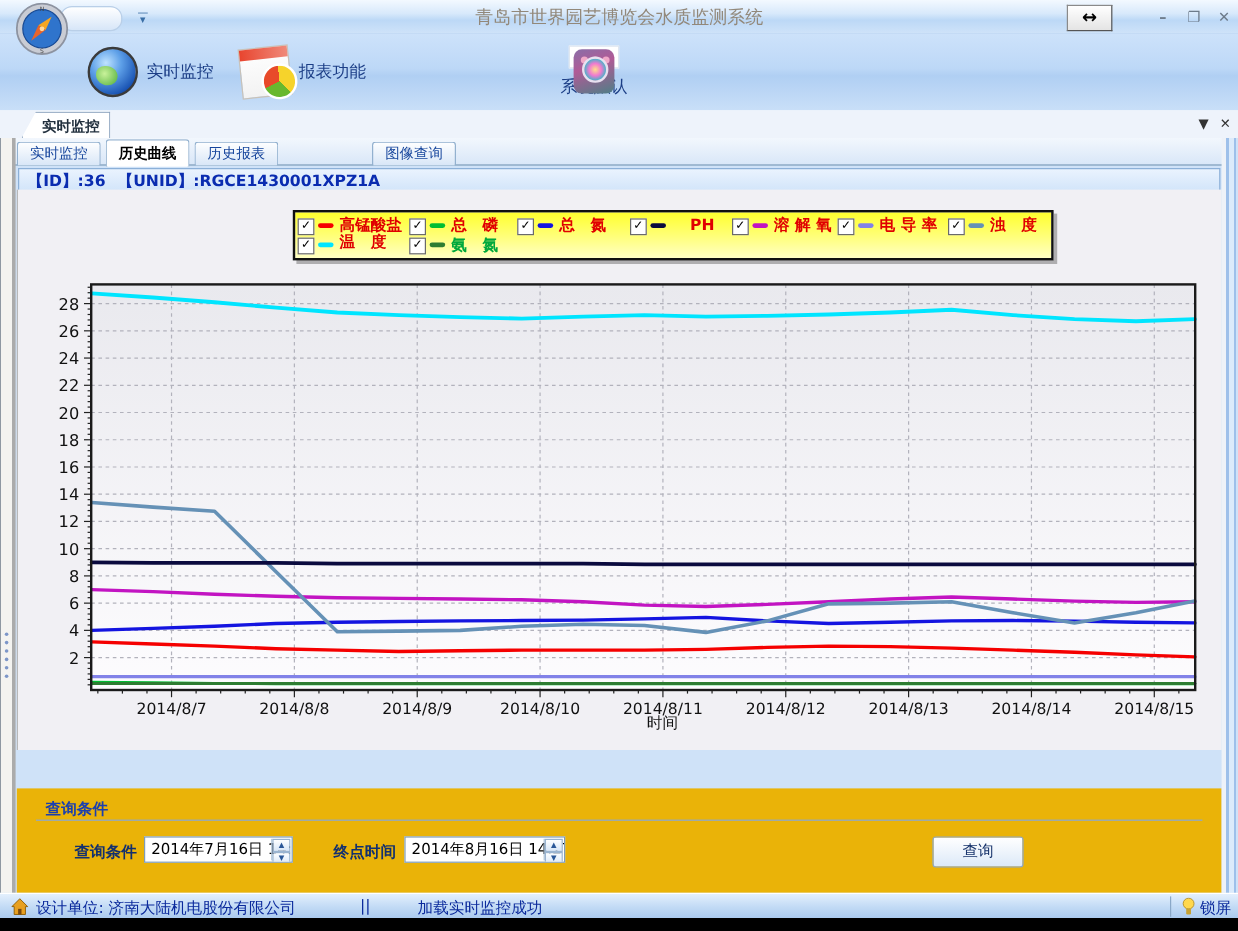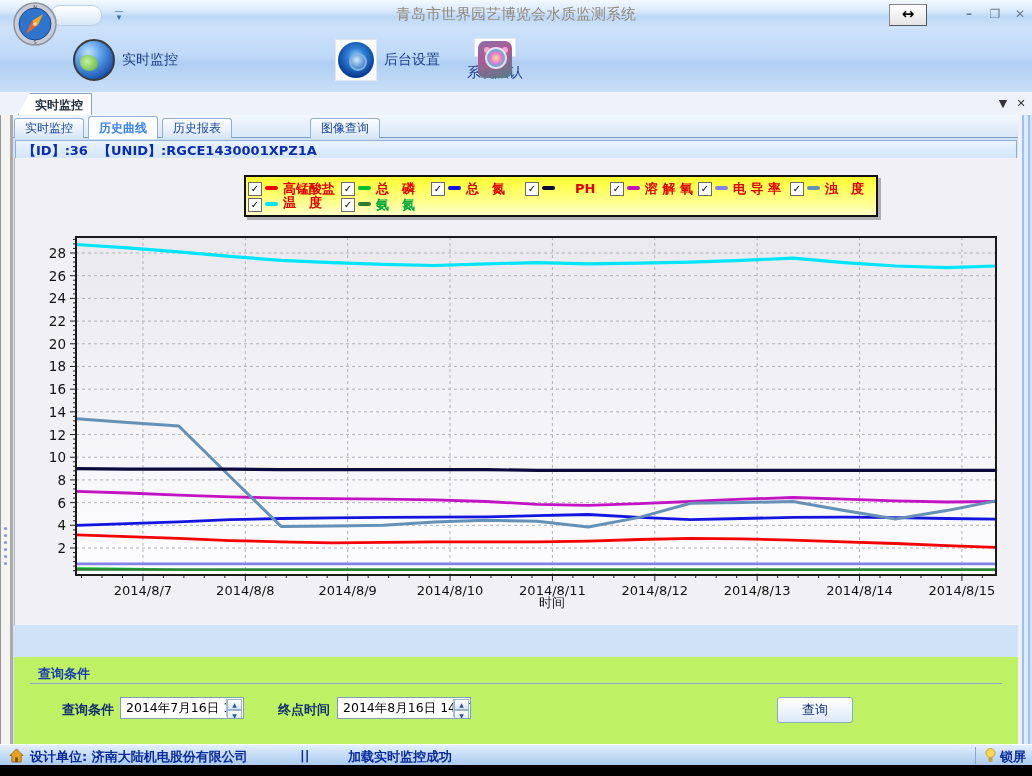--- a/index.html
+++ b/index.html
@@ -59,21 +59,21 @@
     clip-path:polygon(12px 0,100% 0,100% 100%,0 100%);
     font-size:12px;font-weight:bold;color:#22303e;text-align:center;line-height:22px;padding-left:8px;box-sizing:border-box;}
   .dtab-btn{top:4px;width:16px;height:16px;color:#333;text-align:center;font-size:11px;line-height:16px;font-weight:bold;}
 
   
   #subtab-row{left:0;top:115px;width:1032px;height:23px;
     background:linear-gradient(180deg,#f2f7fd,#d9e7f8);border-bottom:1px solid #7f9db9;box-sizing:border-box;}
   .subtab{position:absolute;top:3px;height:19px;padding:0 10px;font-size:12px;color:#16459c;
     background:linear-gradient(180deg,#fdfeff,#d8e6f7);border:1px solid #93b1cf;border-bottom:none;
     border-radius:3px 3px 0 0;line-height:19px;}
-  .subtab.active{top:1px;height:22px;background:#ffffff;font-weight:bold;color:#3b82f6;line-height:22px;z-index:5;}
+  .subtab.active{top:1px;height:22px;background:#ffffff;font-weight:bold;color:#000000;line-height:22px;z-index:5;}
 
   
   #infobar{left:15px;top:140px;width:1002px;height:32px;
     background:linear-gradient(180deg,#eaf3fe,#c2dbf7);border:1px solid #8cb0d8;box-sizing:border-box;}
   .info-part{position:absolute;top:1px;font-size:13px;font-weight:bold;color:#0a2cb0;white-space:nowrap;}
 
   
   #chart-panel{left:14px;top:158px;width:1004px;height:467px;background:#f1f0f4;border-left:1px solid #b8b8b8;box-sizing:border-box;}
   #legend-box{left:229px;top:17px;width:634px;height:42px;
     background:linear-gradient(180deg,#ffff2e 0%,#ffff7d 55%,#ffffc4 100%);
@@ -84,35 +84,35 @@
   .lg-label{position:absolute;font-size:13px;font-weight:bold;white-space:nowrap;line-height:14px;}
   .ax-xlabel{font-size:13px;color:#111;text-align:center;}
 
   
   #export-band{left:14px;top:625px;width:1004px;height:32px;background:#e7eefb;
     border-top:2px solid #8096b8;border-bottom:2px solid #8096b8;box-sizing:border-box;}
   .btn{position:absolute;background:linear-gradient(180deg,#ffffff,#dce9f8);border:1px solid #8ca8cc;
     border-radius:3px;font-size:13px;color:#17336b;text-align:center;}
 
   
-  #query-panel{left:14px;top:657px;width:1004px;height:87px;background:#bef264;}
+  #query-panel{left:14px;top:657px;width:1004px;height:87px;background:#eab308;}
   #query-header{left:24px;top:8px;font-size:13px;font-weight:bold;color:#1b3fae;}
   #query-rule{left:16px;top:26px;width:972px;height:1px;background:#8ca8d0;}
   .q-label{position:absolute;top:44px;font-size:13px;font-weight:bold;color:#13306e;}
   .datebox{position:absolute;top:40px;height:22px;background:#ffffff;border:1px solid #7f9db9;box-sizing:border-box;
     font-size:12.5px;color:#000;line-height:20px;padding-left:5px;white-space:nowrap;overflow:hidden;}
   .spinner{position:absolute;right:1px;top:1px;width:15px;height:18px;border-left:1px solid #b0c4d8;
     display:flex;flex-direction:column;}
   .spinner span{flex:1;font-size:6px;line-height:9px;text-align:center;color:#2b5797;
     background:linear-gradient(180deg,#fdfeff,#d8e6f7);border:1px solid #9ab4d0;}
 
   
   #statusbar{left:0;top:744px;width:1032px;height:21px;
     background:linear-gradient(180deg,#e4f0fd 0%,#c3dbf5 50%,#a9c9ee 100%);border-top:1px solid #ffffff;}
-  .status-text{position:absolute;top:3px;font-size:13px;font-weight:bold;color:#0b2a9c;white-space:nowrap;}
+  .status-text{position:absolute;top:3px;font-size:13px;font-weight:normal;color:#0b2a9c;white-space:nowrap;}
   #status-sep-line{left:975px;top:2px;width:1px;height:17px;background:#8aa8c8;}
   #black-strip{left:0;top:765px;width:1032px;height:11px;background:#000000;}
 
   
   #left-splitter{left:0;top:115px;width:13px;height:629px;background:linear-gradient(90deg,#8f98a2 0 1px,#f4f3f0 1px 10px,#ababab 10px 13px);}
   #splitter-dots{left:4px;top:412px;width:4px;height:44px;display:flex;flex-direction:column;gap:4px;}
   #splitter-dots i{width:3px;height:3px;border-radius:50%;background:#7d96c8;}
   #right-frame{left:1018px;top:115px;width:14px;height:629px;
     background:linear-gradient(90deg,#eef2f8 0 4px,#9ec0ea 4px 6px,#dcebfb 6px 10px,#9ec0ea 10px 12px,#cfe2f8 12px 14px);}
 
@@ -144,23 +144,23 @@
     <circle cx="22" cy="22" r="2" fill="#ffd9a0"></circle>
     <text x="22" y="7" font-size="5" text-anchor="middle" fill="#444">N</text>
     <text x="22" y="42" font-size="5" text-anchor="middle" fill="#444">S</text>
   </svg>
 
   <div id="ribbon" class="abs">
       <div class="ribbon-item abs" style="left: 73px;">
         <span class="ticon ticon-globe"></span>
         <span class="ribbon-label">实时监控</span>
       </div>
-      <div class="ribbon-item abs" style="left: 335px;">
-        <span class="ticon ticon-frame ticon-settings"></span>
-        <span class="ribbon-label">后台设置</span>
+      <div class="ribbon-item abs" style="left: 200px;">
+        <span class="ticon ticon-report"></span>
+        <span class="ribbon-label">报表功能</span>
       </div>
       <div class="ribbon-item abs" style="left: 467px; flex-direction: column;">
         <span class="ticon ticon-frame ticon-system">
           <span class="sys-dots">
             <i></i>
             <i></i>
             <i></i>
           </span>
         </span>
         <span class="ribbon-label">系统默认</span>

